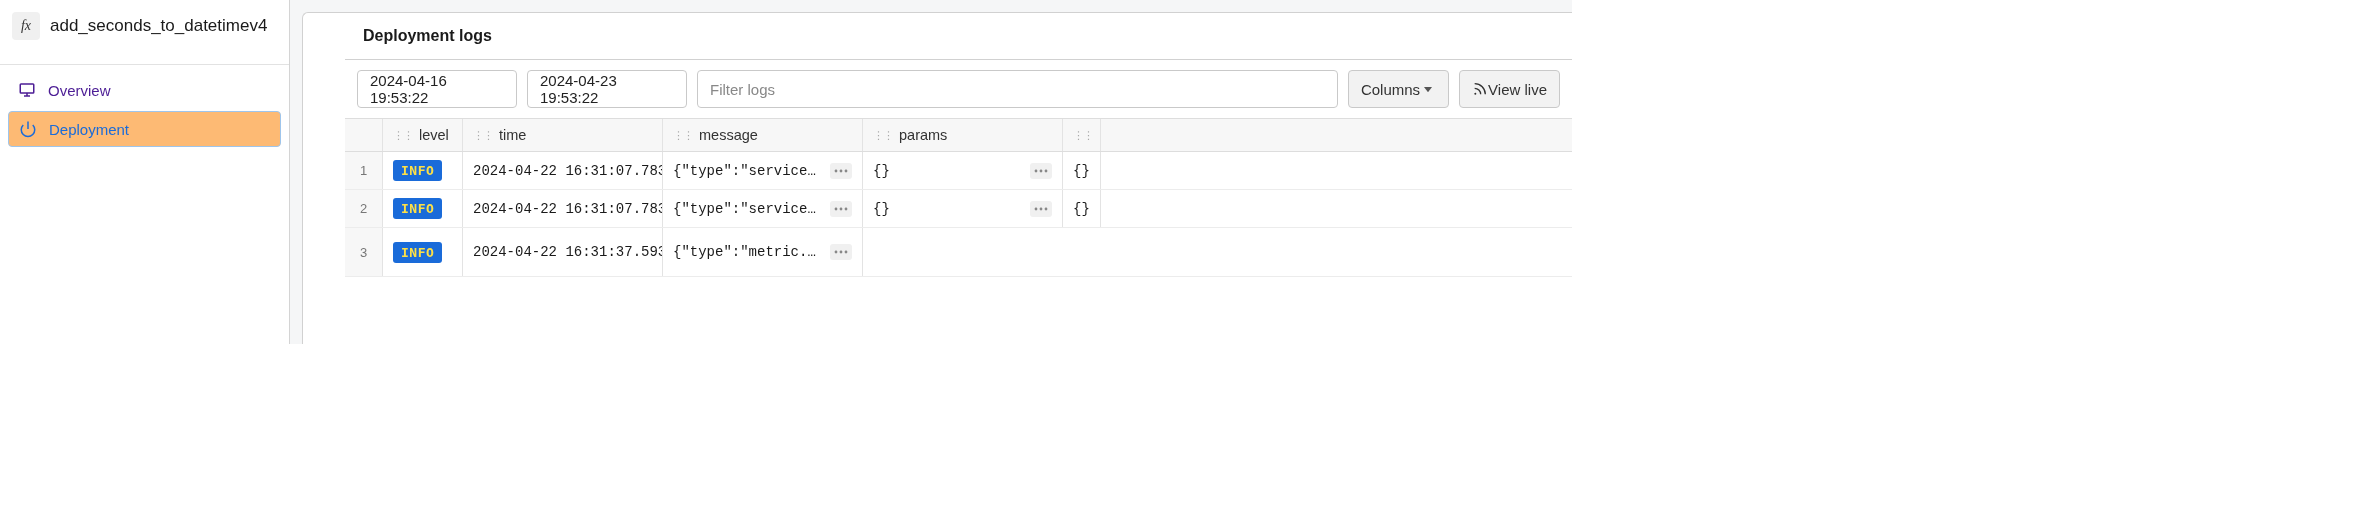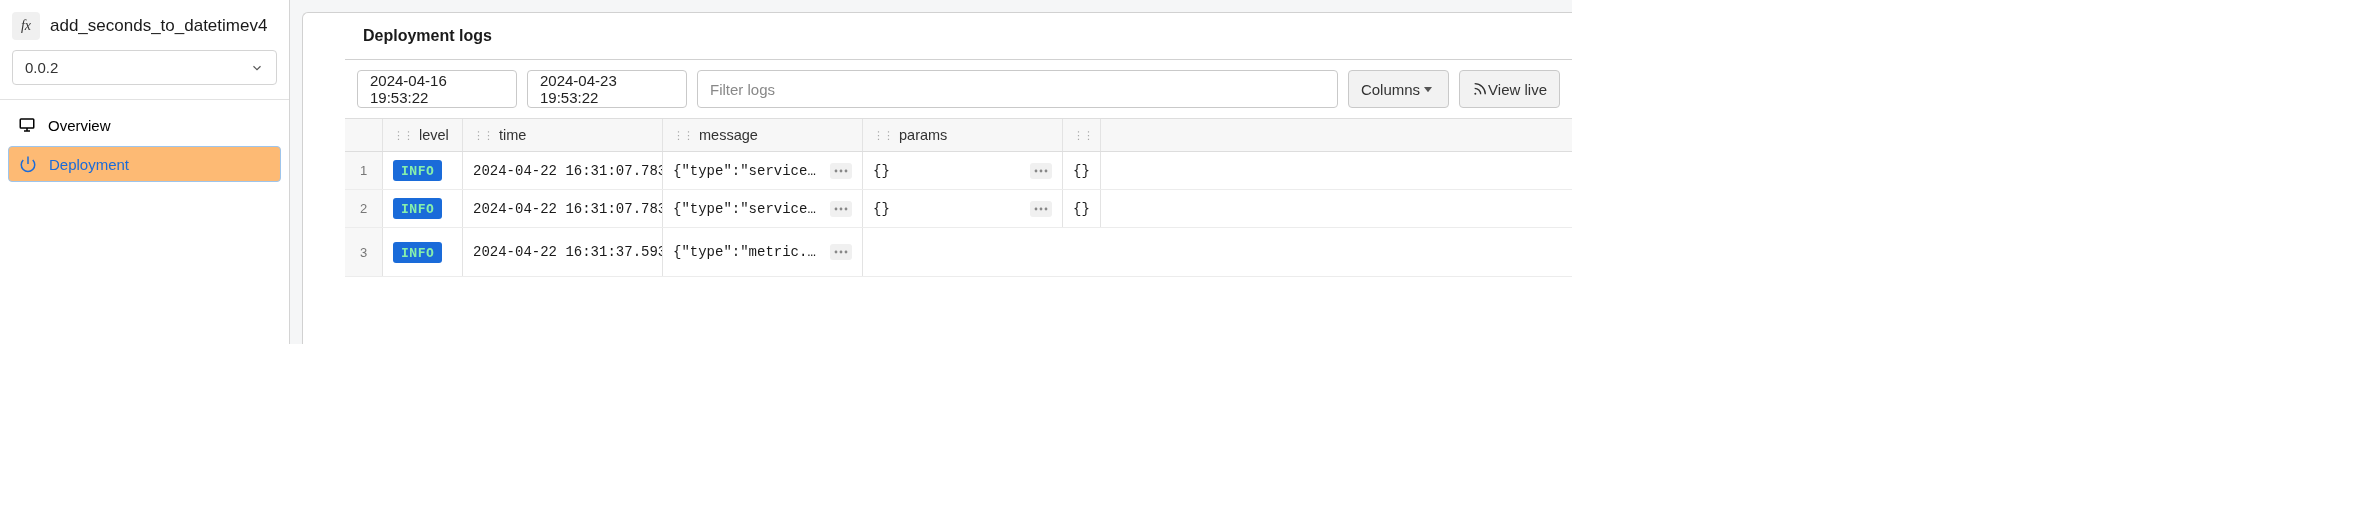--- a/index.html
+++ b/index.html
@@ -78,21 +78,21 @@
       gap: 4px;
     }
     .nav-item {
       display: flex;
       align-items: center;
       gap: 12px;
       padding: 8px 10px;
       border-radius: 4px;
       cursor: pointer;
       font-size: 15px;
-      color: #000000;
+      color: #4c1d95;
     }
     .nav-item.active {
       background: #fdba74;
       color: #1a6bd9;
       border: 1px solid #9ec5ec;
     }
     .nav-icon {
       width: 18px;
       height: 18px;
       stroke: currentColor;
@@ -204,21 +204,21 @@
       color: #777;
       justify-content: center;
       font-size: 13px;
       border-right: 1px solid #e3e3e3;
     }
     .trow {
       border-bottom: 1px solid #ececec;
     }
     .level-badge {
       background: #1a6bd9;
-      color: #86efac;
+      color: #fde047;
       font-family: "SFMono-Regular", Consolas, monospace;
       font-weight: 700;
       font-size: 13px;
       padding: 3px 8px;
       border-radius: 3px;
       letter-spacing: 0.5px;
     }
     .mono {
       font-family: "SFMono-Regular", Consolas, "Liberation Mono", Menlo, monospace;
       font-size: 14px;
@@ -251,26 +251,20 @@
     .rss-icon { stroke: #333; stroke-width: 2; fill:none; }
   </style>
 </head>
 <body>
 
 <aside class="sidebar">
   <div class="sidebar-header">
     <div class="fn-row">
       <div class="fx-badge">fx</div>
       <div class="fn-name">add_seconds_to_datetimev4</div>
-    </div>
-    <div class="version-select">
-      <span>0.0.2</span>
-      <svg class="chev-down" viewBox="0 0 24 24">
-          <polyline points="6 9 12 15 18 9"></polyline>
-        </svg>
     </div>
   </div>
   <div class="sidebar-divider"></div>
   <div class="nav-list">
     <div class="nav-item">
       <svg class="nav-icon" viewBox="0 0 24 24">
           <rect x="3" y="4" width="18" height="12" rx="1"></rect>
           <line x1="8" y1="20" x2="16" y2="20"></line>
           <line x1="12" y1="16" x2="12" y2="20"></line>
         </svg>

